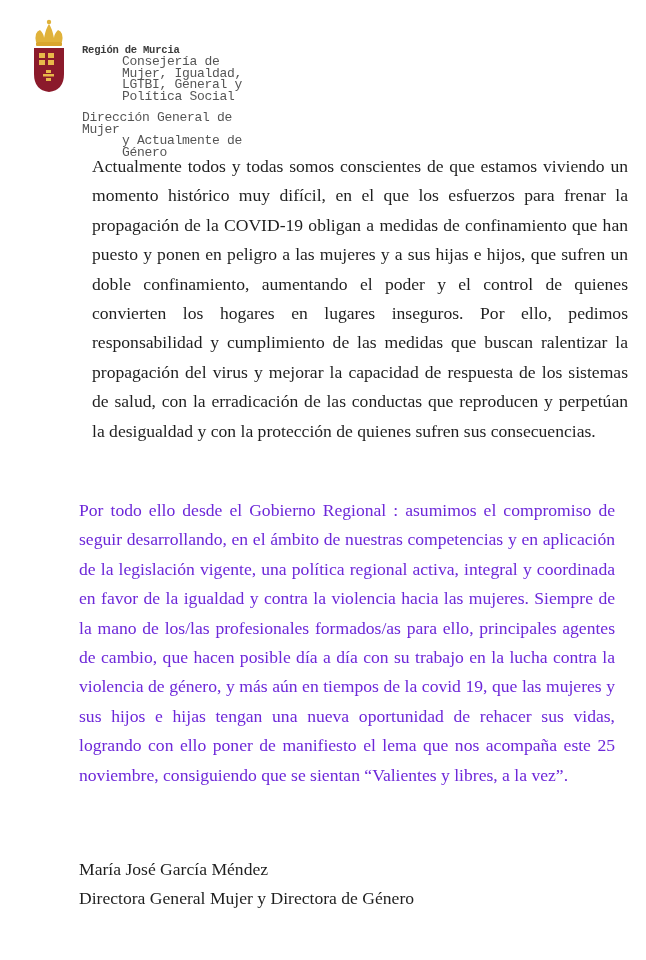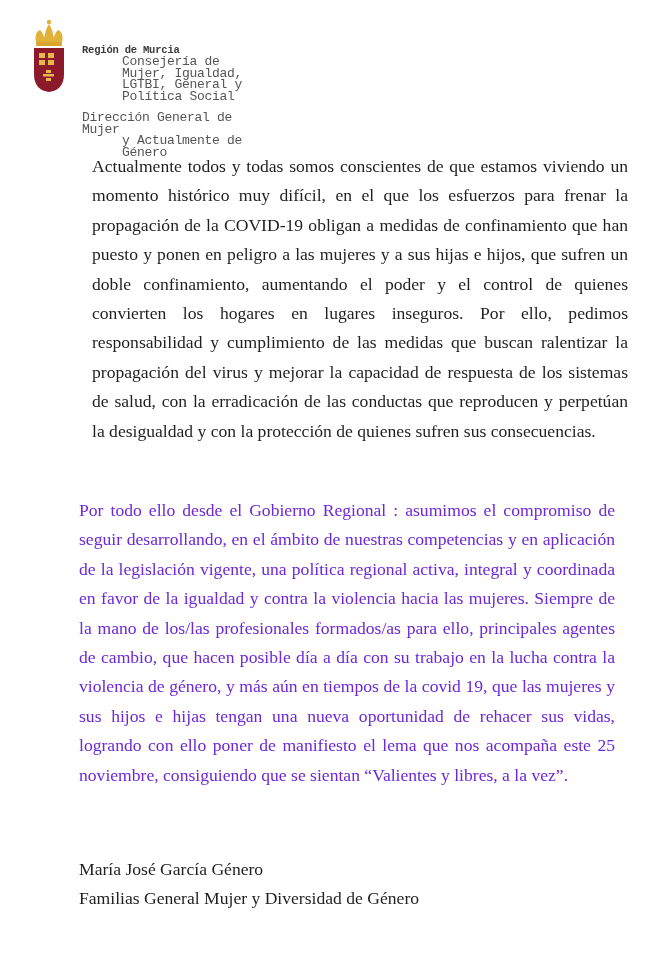--- a/index.html
+++ b/index.html
@@ -56,15 +56,15 @@
 
 <div class="body-text">
   <p>Actualmente todos y todas somos conscientes de que estamos viviendo un momento histórico muy difícil, en el que los esfuerzos para frenar la propagación de la COVID-19 obligan a medidas de confinamiento que han puesto y ponen en peligro a las mujeres y a sus hijas e hijos, que sufren un doble confinamiento, aumentando el poder y el control de quienes convierten los hogares en lugares inseguros. Por ello, pedimos responsabilidad y cumplimiento de las medidas que buscan ralentizar la propagación del virus y mejorar la capacidad de respuesta de los sistemas de salud, con la erradicación de las conductas que reproducen y perpetúan la desigualdad y con la protección de quienes sufren sus consecuencias.</p>
 </div>
 
 <div class="para2">
   <p>Por todo ello desde el Gobierno Regional : asumimos el compromiso de seguir desarrollando, en el ámbito de nuestras competencias y en aplicación de la legislación vigente, una política regional  activa, integral y coordinada en favor de la igualdad y contra la violencia hacia las mujeres. Siempre de la mano de los/las profesionales formados/as para ello, principales agentes de cambio, que hacen posible día a día con su trabajo en la lucha contra la violencia de género, y más aún en tiempos de la covid 19, que las mujeres y sus hijos e hijas tengan una nueva oportunidad de rehacer sus vidas, logrando con ello poner de manifiesto el lema que nos acompaña este 25 noviembre, consiguiendo que se sientan “Valientes y libres, a la vez”.</p>
 </div>
 
 <div class="signature">
-  <div>María José García Género</div>
-  <div>Familias General Mujer y Diversidad de Género</div>
+  <div>María José García Méndez</div>
+  <div>Directora General Mujer y Directora de Género</div>
 </div>
 
 </body></html>

